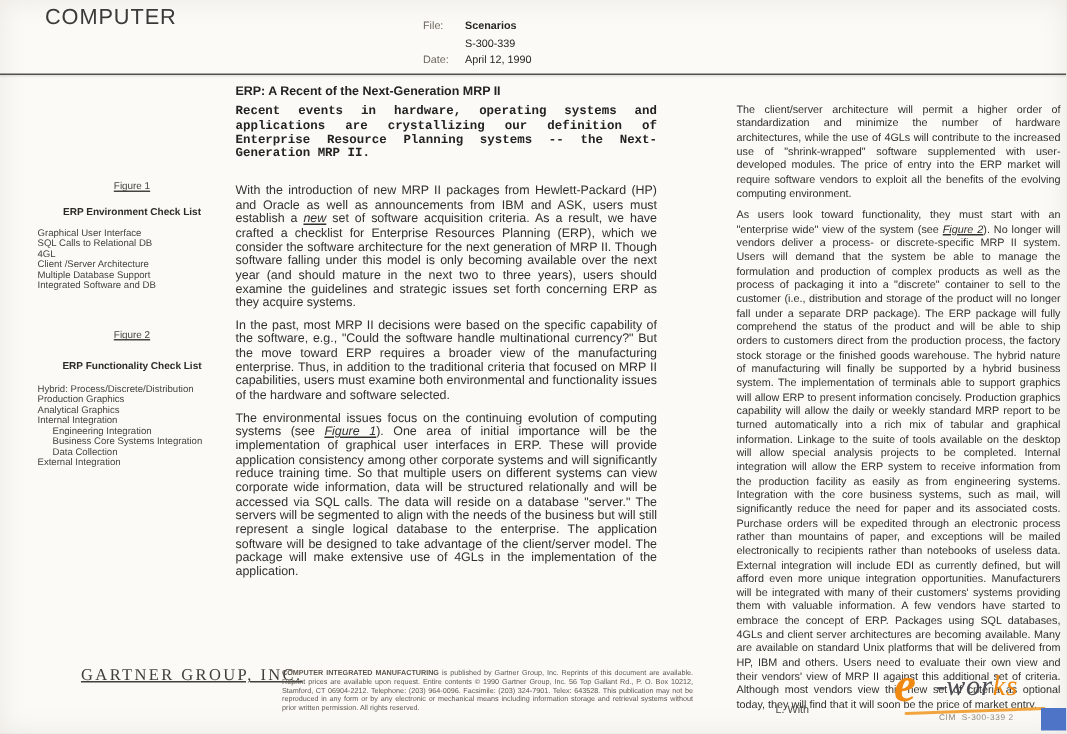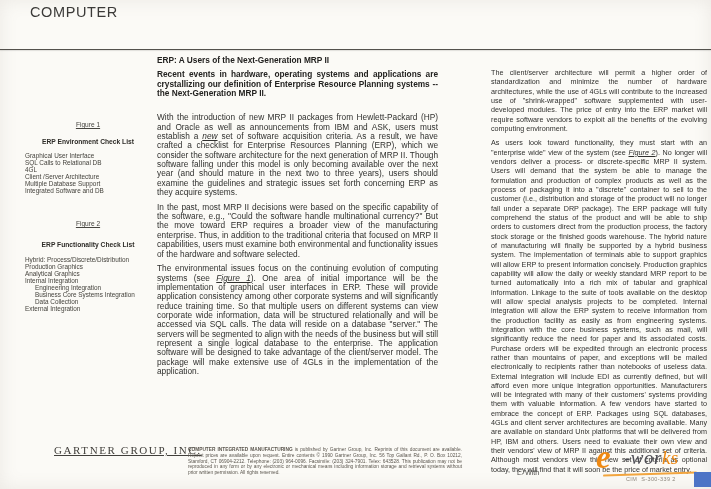--- a/index.html
+++ b/index.html
@@ -23,21 +23,21 @@
   .fig-caption{font-size:6.6px;line-height:7px;text-align:center;color:#46443f;text-decoration:underline;margin:0 0 10px;}
   .fig-title{font-size:6.7px;line-height:7px;font-weight:bold;text-align:center;color:#2d2b27;margin:0 0 8px;}
   .fig-list{list-style:none;margin:0;padding:0 0 0 3px;font-size:6.4px;line-height:6.9px;color:#45433d;}
   .fig-list li.indent{padding-left:10px;}
   .figure2{margin-top:26px;}
   .figure2 .fig-caption{margin-bottom:14px;}
   .figure2 .fig-title{margin-bottom:9px;}
   
   .col1{position:absolute;left:157px;top:56px;width:281px;}
   .article-title{font-size:8.3px;line-height:9.3px;font-weight:bold;color:#232220;margin:0 0 5px;}
-  .abstract{font-size:8.3px;line-height:9.3px;font-weight:bold;text-align:justify;color:#232220;margin:0 0 15px;}
+  .abstract{font-size:8.3px;line-height:9.3px;font-weight:bold;text-align:justify;color:#232220;margin:0 0 15px;font-family:Liberation Mono, monospace;}
   .col1 .para{font-size:8.3px;line-height:9.35px;text-align:justify;margin:0 0 5.5px;color:#30302e;}
   .col2{position:absolute;left:491px;top:68px;width:216px;}
   .col2 .para{font-size:7.2px;line-height:9.33px;text-align:justify;margin:0 0 5px;color:#30302e;}
   .u{text-decoration:underline;font-style:italic;}
   .b{font-weight:bold;}
   
   .publisher{position:absolute;left:54px;top:444px;font-family:"Liberation Serif", serif;font-size:11px;letter-spacing:1.6px;color:#413f3b;text-decoration:underline;}
   .fineprint{position:absolute;left:188px;top:447px;width:274px;font-size:4.8px;line-height:5.8px;text-align:justify;color:#5b564e;margin:0;}
   .author{position:absolute;left:517px;top:468px;font-size:7.2px;color:#4b4a47;}
   
@@ -52,20 +52,34 @@
 </style>
 </head>
 <body>
 
 <div class="page">
 
   <div class="masthead-title">
     <div>COMPUTER</div>
   </div>
 
+  <div class="file-block">
+    <div class="row">
+      <span class="lbl">File:</span>
+      <span class="val bold">Scenarios</span>
+    </div>
+    <div class="row">
+      <span class="lbl"></span>
+      <span class="val">S-300-339</span>
+    </div>
+    <div class="row">
+      <span class="lbl">Date:</span>
+      <span class="val">April 12, 1990</span>
+    </div>
+  </div>
 
   <div class="rule"></div>
 
   <aside class="sidebar">
     <section class="figure1">
       <p class="fig-caption">Figure 1</p>
       <p class="fig-title">ERP Environment Check List</p>
       <ul class="fig-list">
 
           <li>Graphical User Interface</li>
@@ -100,21 +114,21 @@
 
           <li class="indent">Data Collection</li>
 
           <li>External Integration</li>
         </ul>
     </section>
   </aside>
 
   <main>
     <div class="col1">
-      <h1 class="article-title">ERP:  A Users of the Next-Generation MRP II</h1>
+      <h1 class="article-title">ERP:  A Recent of the Next-Generation MRP II</h1>
       <p class="abstract">Recent events in hardware, operating systems and applications are crystallizing our definition of Enterprise Resource Planning systems -- the Next-Generation MRP II.</p>
       <div>
           <p class="para"><span>With the introduction of new MRP II packages from Hewlett-Packard (HP) and Oracle as well as announcements from IBM and ASK, users must establish a </span><span class="u">new</span><span> set of software acquisition criteria.  As a result, we have crafted a checklist for Enterprise Resources Planning (ERP), which we consider the software architecture for the next generation of MRP II.  Though software falling under this model is only becoming available over the next year (and should mature in the next two to three years), users should examine the guidelines and strategic issues set forth concerning ERP as they acquire systems.</span></p>
           <p class="para">In the past, most MRP II decisions were based on the specific capability of the software, e.g., "Could the software handle multinational currency?"  But the move toward ERP requires a broader view of the manufacturing enterprise.  Thus, in addition to the traditional criteria that focused on MRP II capabilities, users must examine both environmental and functionality issues of the hardware and software selected.</p>
           <p class="para"><span>The environmental issues focus on the continuing evolution of computing systems (see </span><span class="u">Figure 1</span><span>).  One area of initial importance will be the implementation of graphical user interfaces in ERP.  These will provide application consistency among other corporate systems and will significantly reduce training time.  So that multiple users on different systems can view corporate wide information, data will be structured relationally and will be accessed via SQL calls.  The data will reside on a database "server."  The servers will be segmented to align with the needs of the business but will still represent a single logical database to the enterprise.  The application software will be designed to take advantage of the client/server model.  The package will make extensive use of 4GLs in the implementation of the application.</span></p>
         </div>
     </div>
     <div class="col2">
         <p class="para">The client/server architecture will permit a higher order of standardization and minimize the number of hardware architectures, while the use of 4GLs will contribute to the increased use of "shrink-wrapped" software supplemented with user-developed modules.  The price of entry into the ERP market will require software vendors to exploit all the benefits of the evolving computing environment.</p>
         <p class="para"><span>As users look toward functionality, they must start with an "enterprise wide" view of the system (see </span><span class="u">Figure 2</span><span>).  No longer will vendors deliver a process- or discrete-specific MRP II system.  Users will demand that the system be able to manage the formulation and production of complex products as well as the process of packaging it into a "discrete" container to sell to the customer (i.e., distribution and storage of the product will no longer fall under a separate DRP package).  The ERP package will fully comprehend the status of the product and will be able to ship orders to customers direct from the production process, the factory stock storage or the finished goods warehouse.  The hybrid nature of manufacturing will finally be supported by a hybrid business system. The implementation of terminals able to support graphics will allow ERP to present information concisely.  Production graphics capability will allow the daily or weekly standard MRP report to be turned automatically into a rich mix of tabular and graphical information.  Linkage to the suite of tools available on the desktop will allow special analysis projects to be completed.  Internal integration will allow the ERP system to receive information from the production facility as easily as from engineering systems.  Integration with the core business systems, such as mail, will significantly reduce the need for paper and its associated costs.  Purchase orders will be expedited through an electronic process rather than mountains of paper, and exceptions will be mailed electronically to recipients rather than notebooks of useless data.  External integration will include EDI as currently defined, but will afford even more unique integration opportunities.  Manufacturers will be integrated with many of their customers' systems providing them with valuable information. A few vendors have started to embrace the concept of ERP.  Packages using SQL databases, 4GLs and client server architectures are becoming available. Many are available on standard Unix platforms that will be delivered from HP, IBM and others.  Users need to evaluate their own view and their vendors' view of MRP II against this additional set of criteria.  Although most vendors view this new set of criteria as optional today, they will find that it will soon be the price of market entry.</span></p>

